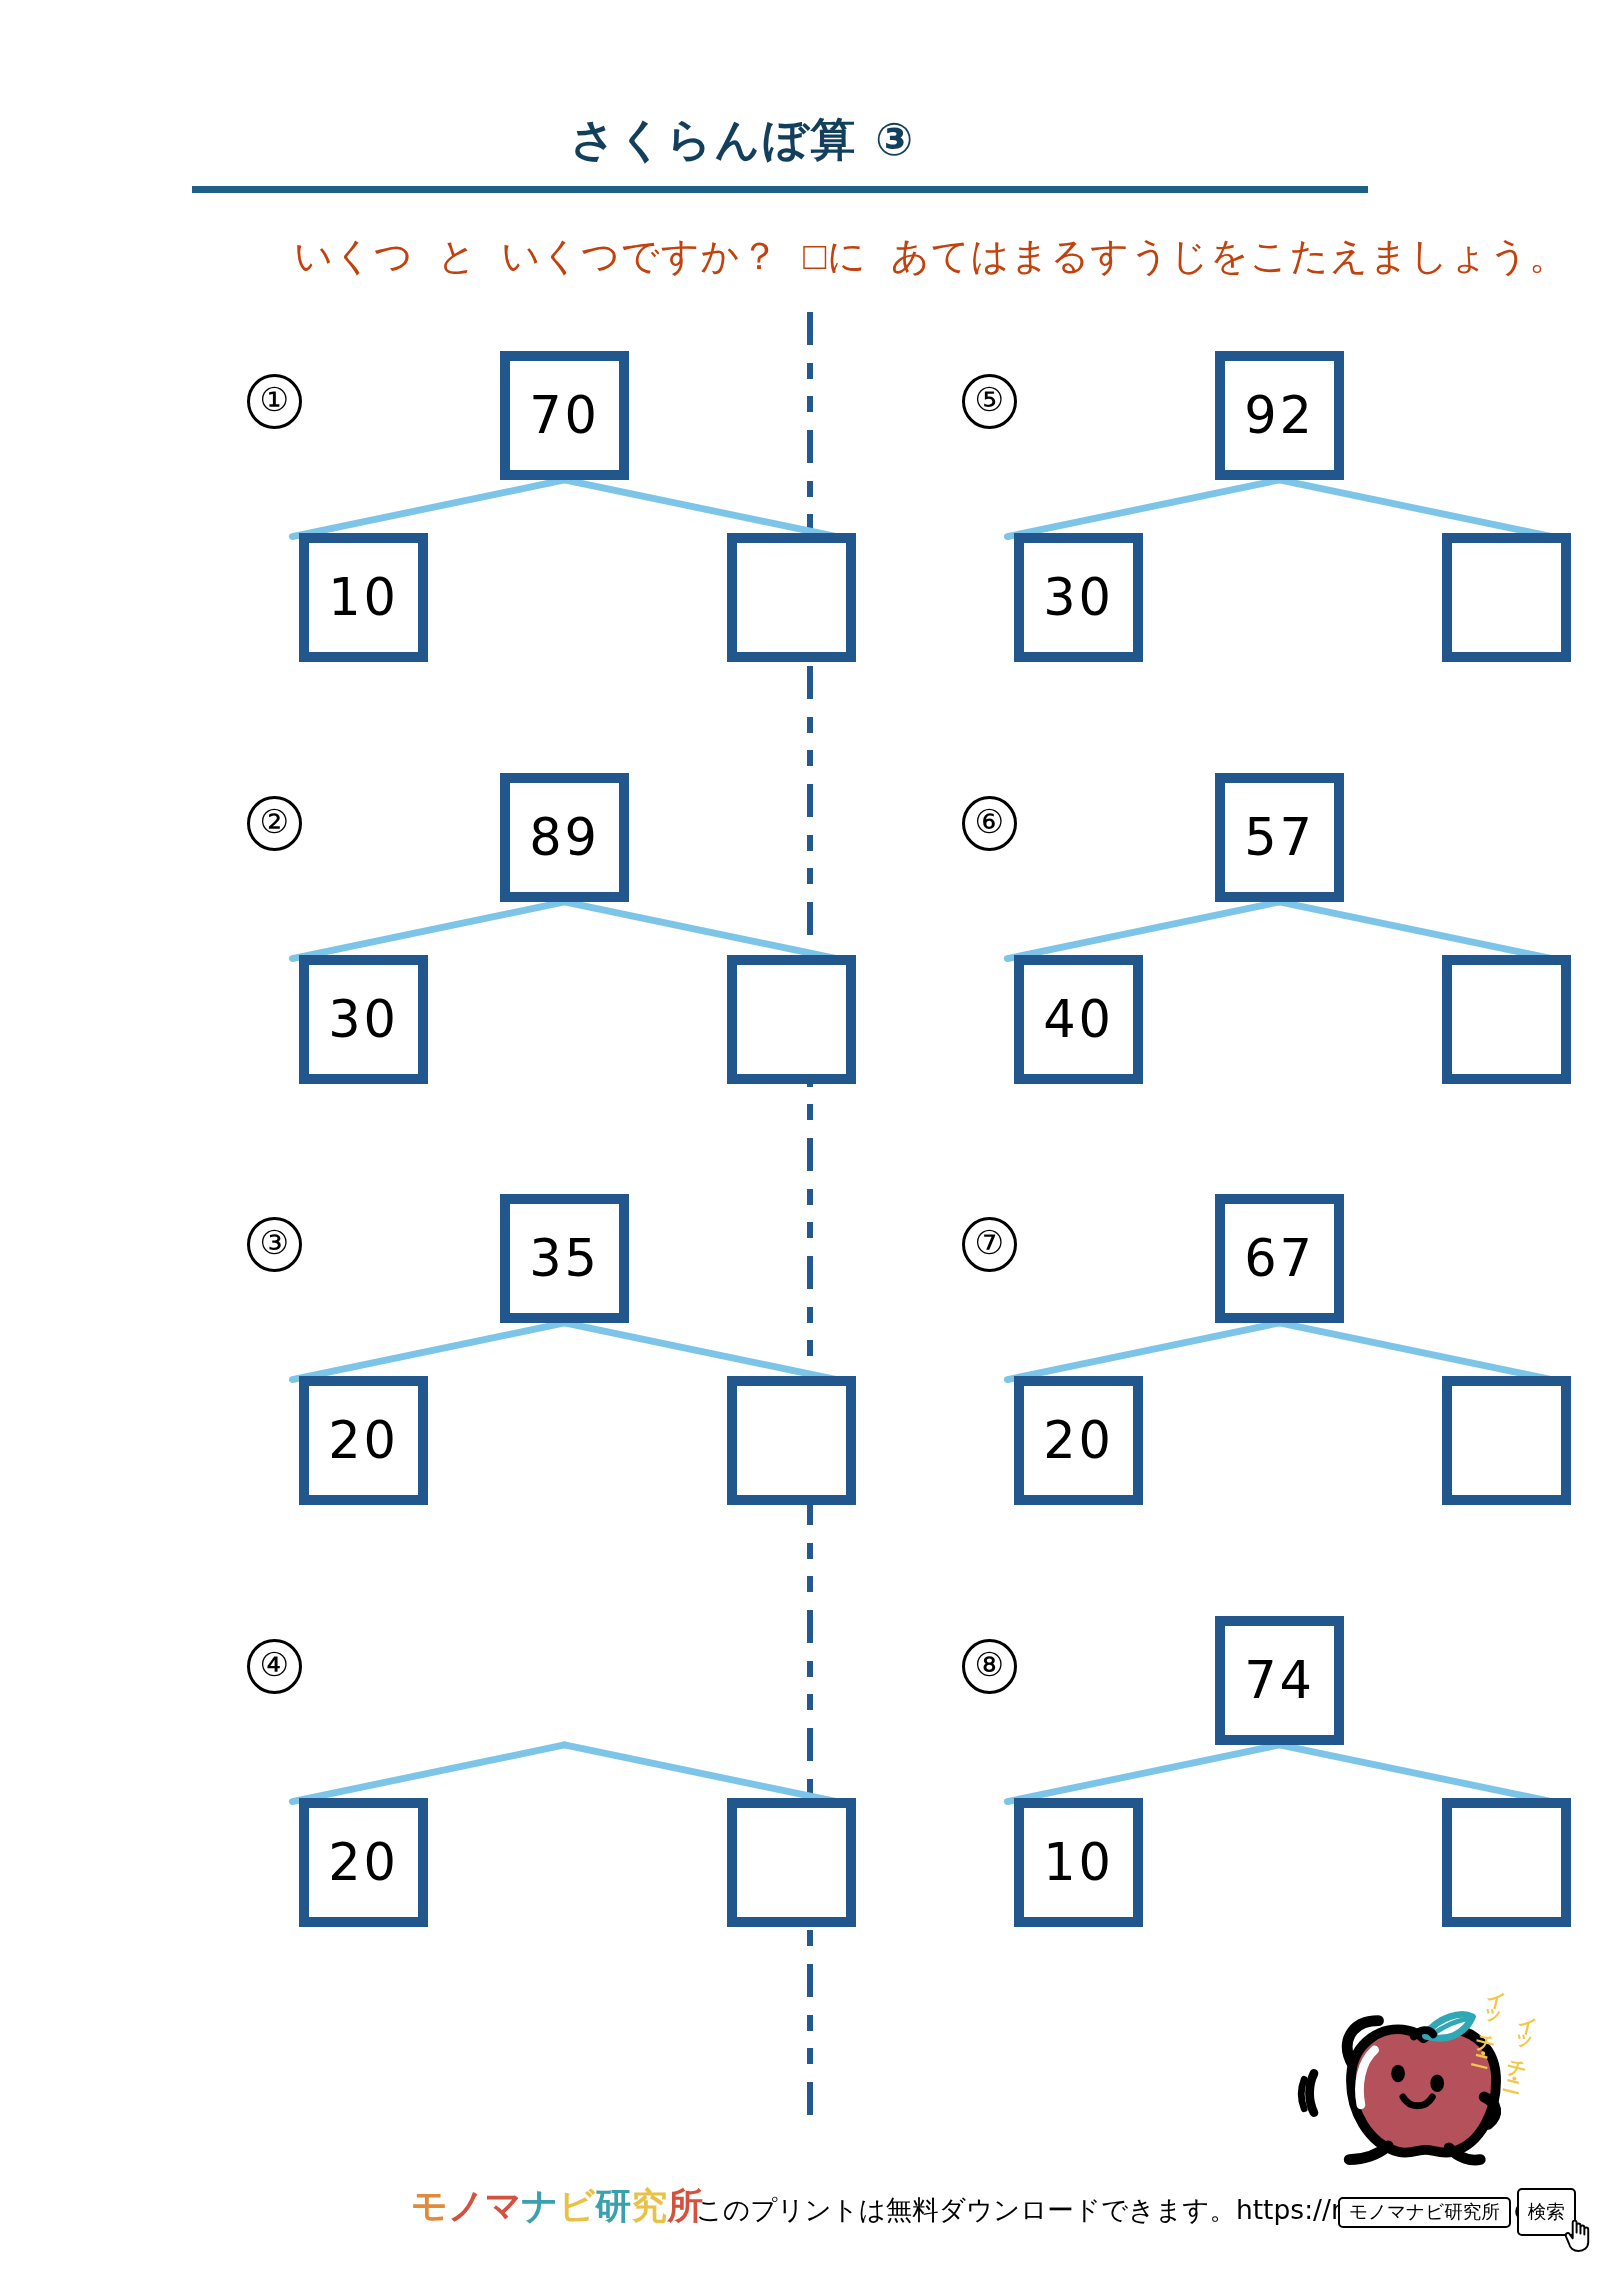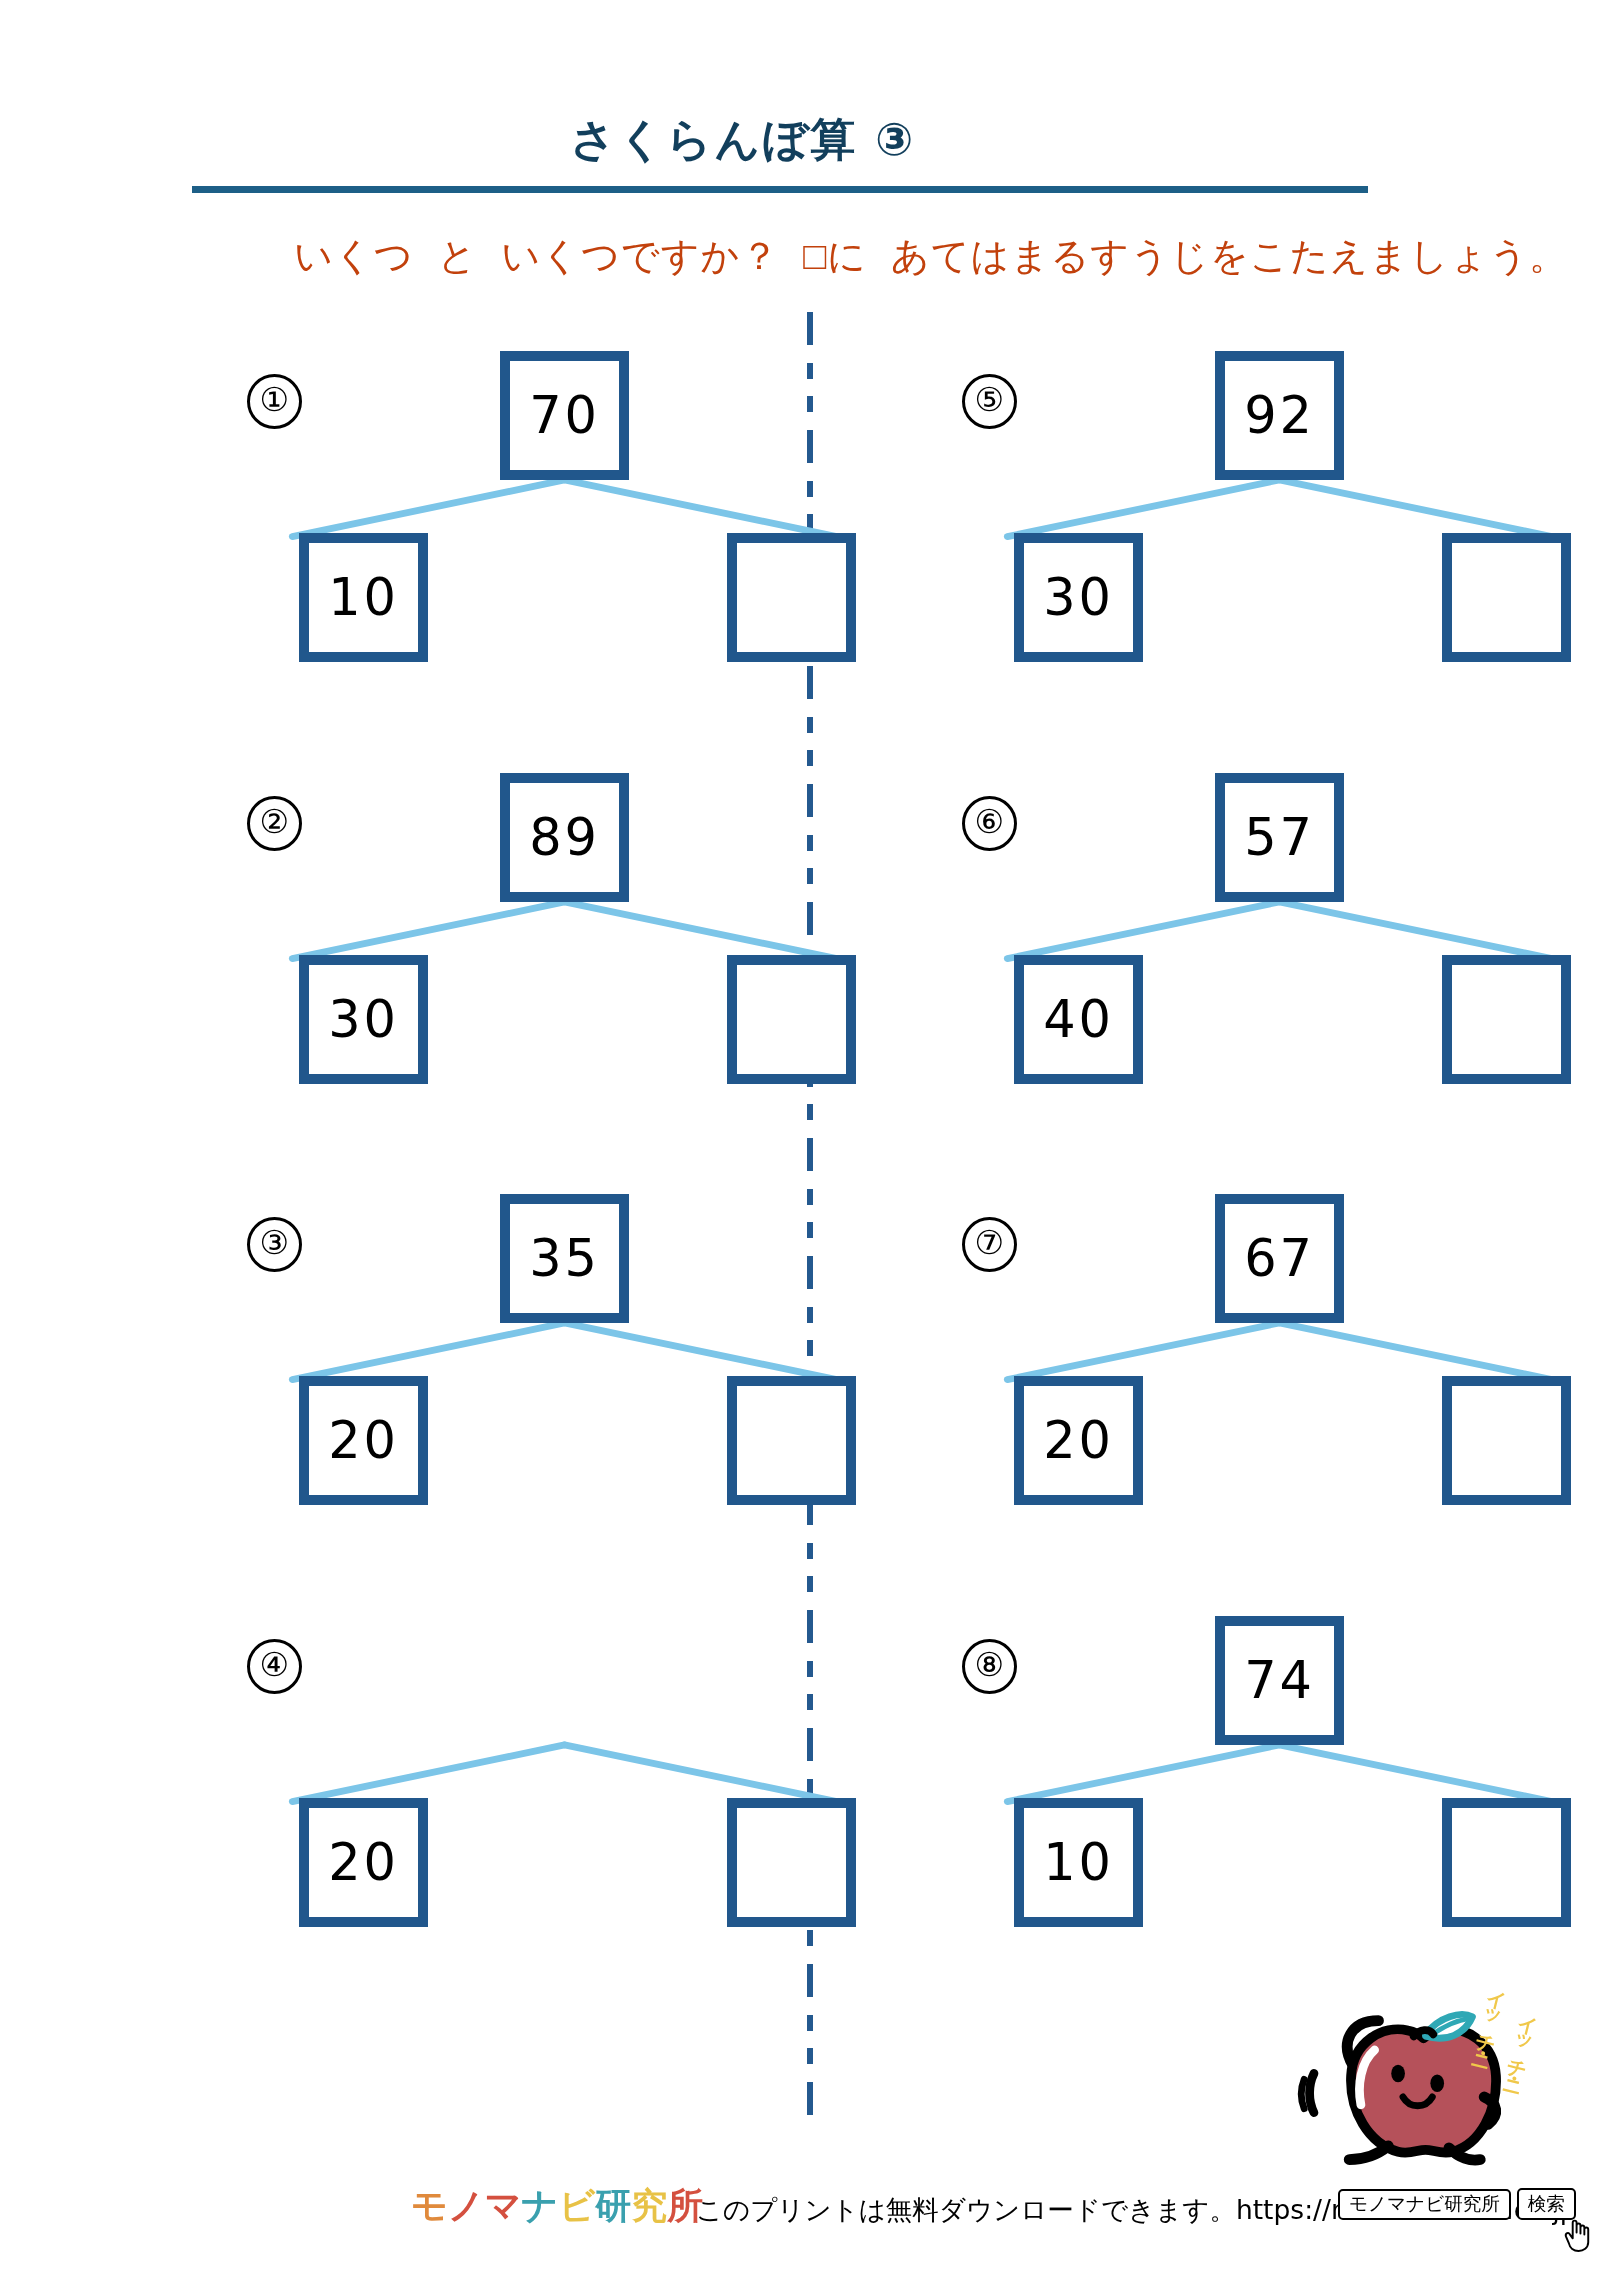--- a/index.html
+++ b/index.html
@@ -176,21 +176,21 @@
     box-sizing: border-box;
     display: flex;
     align-items: center;
     justify-content: center;
     font-size: 18.6px;
     color: #000000;
     background: #ffffff;
     white-space: nowrap;
   }
   #search-button {
-    height: 32px;
+    height: 48px;
     padding: 0 8.8px;
     border: 2px solid #000000;
     border-radius: 4.9px;
     box-sizing: border-box;
     display: flex;
     align-items: center;
     justify-content: center;
     font-size: 18.6px;
     color: #000000;
     background: #ffffff;

